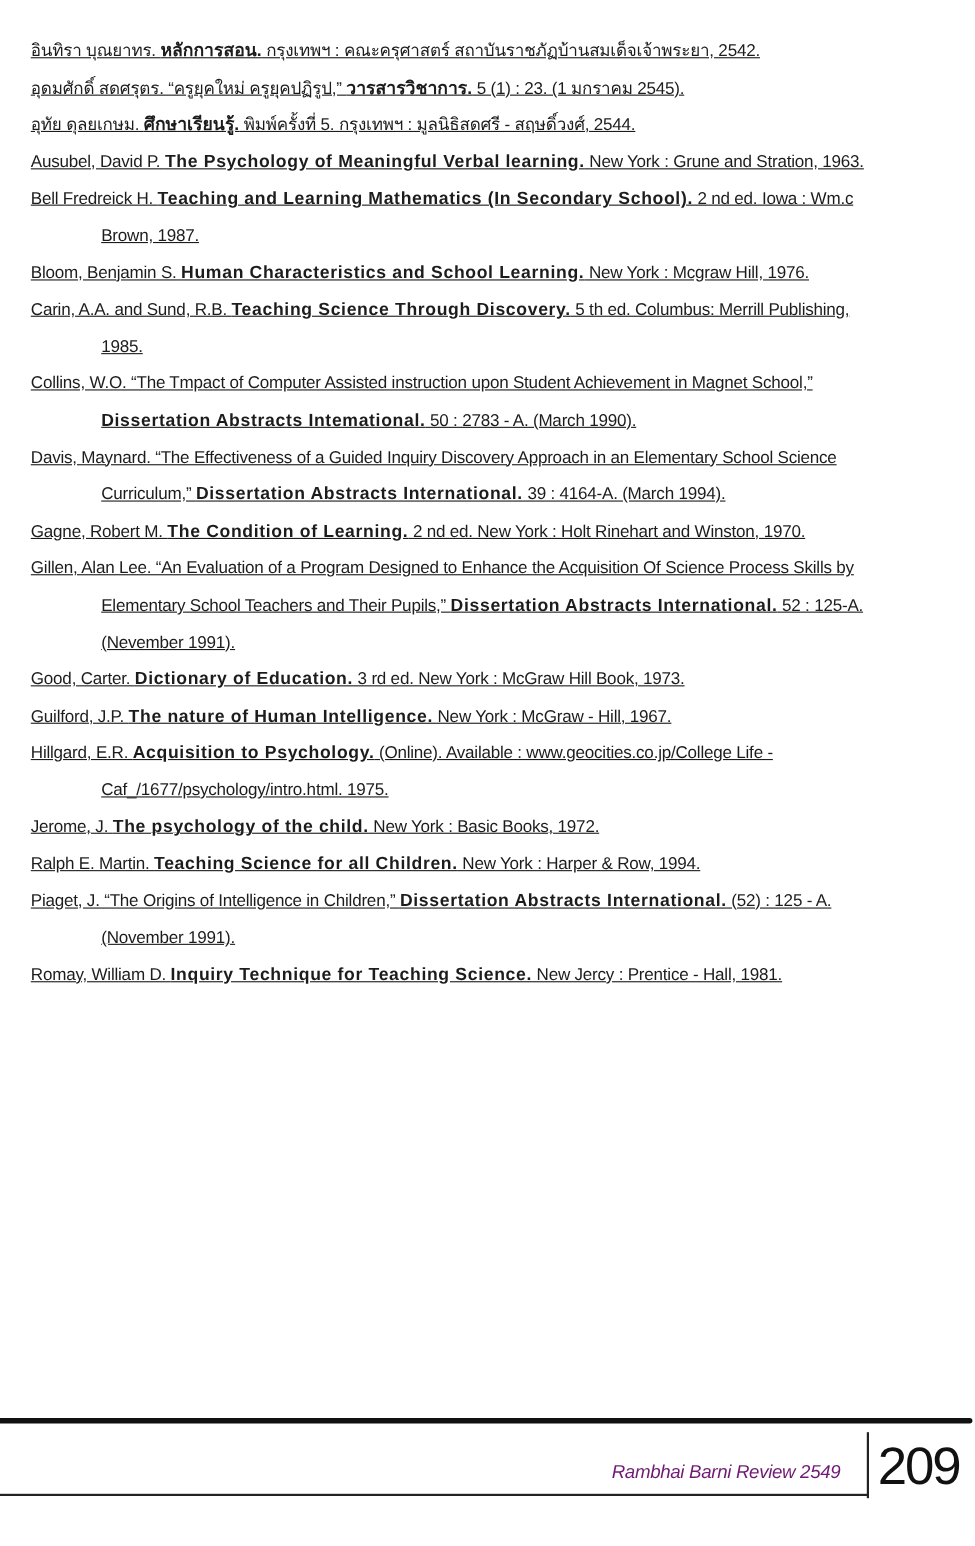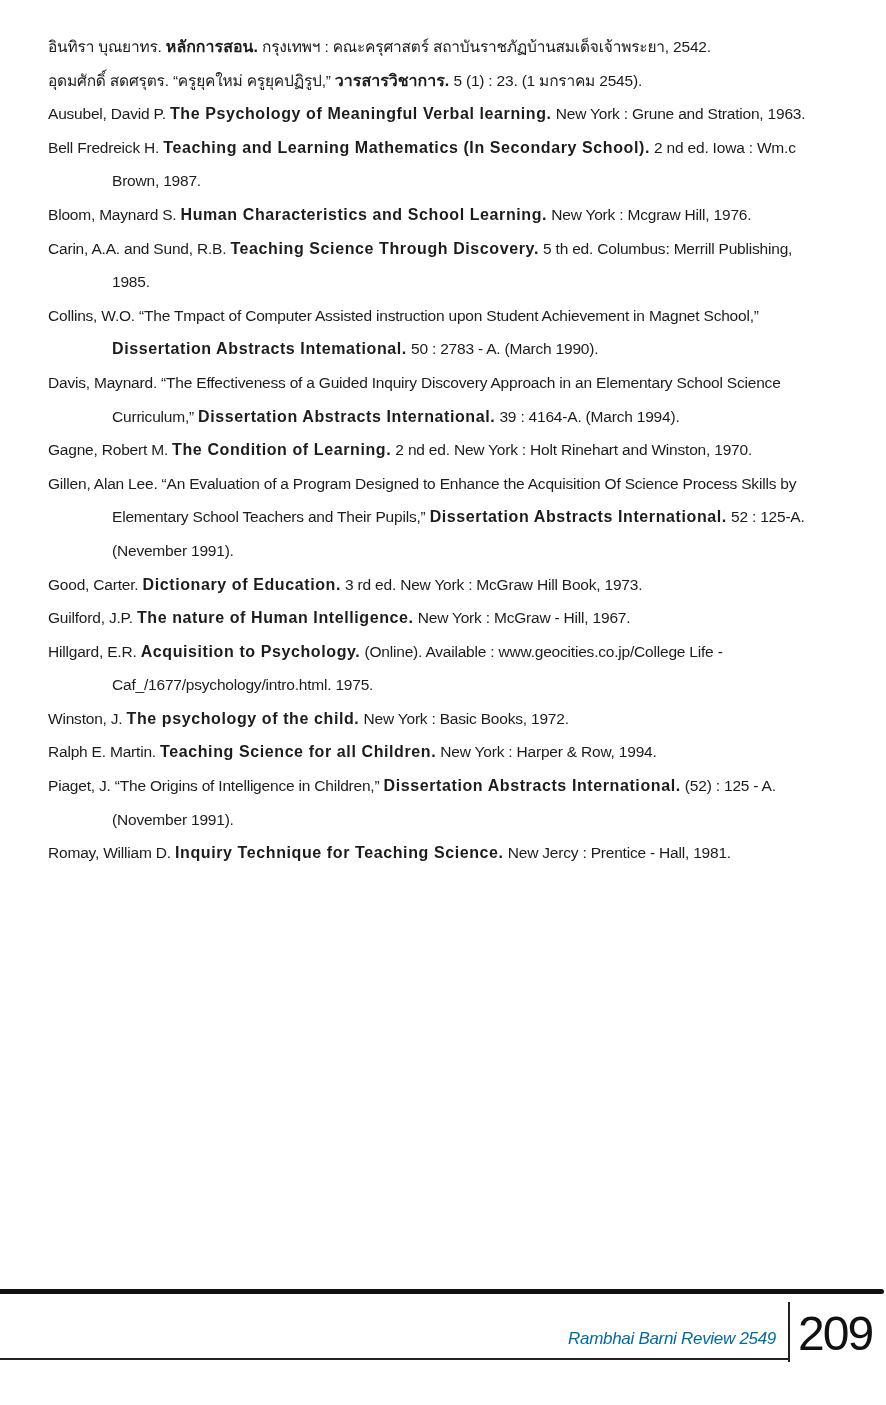--- a/index.html
+++ b/index.html
@@ -10,23 +10,24 @@
     body {
       width: 886px;
       height: 1405px;
       position: relative;
       overflow: hidden;
       font-family: "Liberation Sans", "DejaVu Sans", sans-serif;
       color: #1c1c1c;
     }
     .refs {
       position: absolute;
-      left: 48px;
+      left: 28px;
       top: 30px;
       width: 760px;
+      text-decoration: underline;
     }
     .ref {
       font-size: 15.5px;
       line-height: 33.6px;
       padding-left: 64px;
       text-indent: -64px;
       letter-spacing: -0.2px;
       margin: 0;
     }
     .ref .b {
@@ -57,55 +58,56 @@
     .vbar {
       position: absolute;
       left: 788px;
       top: 1302px;
       width: 2px;
       height: 60px;
       background: #222;
     }
     .journal {
       position: absolute;
-      right: 110px;
+      right: 122px;
       top: 1329px;
       font-size: 17px;
       font-style: italic;
-      color: #0369a1;
+      color: #701a75;
       letter-spacing: -0.3px;
     }
     .page-num {
       position: absolute;
       left: 798px;
       top: 1306px;
       font-size: 48px;
       font-weight: normal;
       color: #111;
       letter-spacing: -2px;
     }
   </style>
 </head>
 <body>
 
 <div class="refs" id="refs">
     <p class="ref thai"><span>อินทิรา บุณยาทร. </span><span class="b">หลักการสอน.</span><span> กรุงเทพฯ : คณะครุศาสตร์ สถาบันราชภัฏบ้านสมเด็จเจ้าพระยา, 2542.</span></p>
     <p class="ref thai"><span>อุดมศักดิ์ สดศรุตร. “ครูยุคใหม่ ครูยุคปฏิรูป,” </span><span class="b">วารสารวิชาการ.</span><span> 5 (1) : 23. (1 มกราคม 2545).</span></p>
+    <p class="ref thai"><span>อุทัย ดุลยเกษม. </span><span class="b">ศึกษาเรียนรู้.</span><span> พิมพ์ครั้งที่ 5. กรุงเทพฯ : มูลนิธิสดศรี - สฤษดิ์วงศ์, 2544.</span></p>
     <p class="ref"><span>Ausubel, David P. </span><span class="b">The Psychology of Meaningful Verbal learning.</span><span> New York : Grune and Stration, 1963.</span></p>
     <p class="ref"><span>Bell Fredreick H. </span><span class="b">Teaching and Learning Mathematics (In Secondary School).</span><span> 2 nd ed. Iowa : Wm.c Brown, 1987.</span></p>
-    <p class="ref"><span>Bloom, Maynard S. </span><span class="b">Human Characteristics and School Learning.</span><span> New York : Mcgraw Hill, 1976.</span></p>
+    <p class="ref"><span>Bloom, Benjamin S. </span><span class="b">Human Characteristics and School Learning.</span><span> New York : Mcgraw Hill, 1976.</span></p>
     <p class="ref"><span>Carin, A.A. and Sund, R.B. </span><span class="b">Teaching Science Through Discovery.</span><span> 5 th ed. Columbus: Merrill Publishing, 1985.</span></p>
     <p class="ref"><span>Collins, W.O. “The Tmpact of Computer Assisted instruction upon Student Achievement in Magnet School,” </span><span class="b">Dissertation Abstracts Intemational.</span><span> 50 : 2783 - A. (March 1990).</span></p>
     <p class="ref"><span>Davis, Maynard. “The Effectiveness of a Guided Inquiry Discovery Approach in an Elementary School Science Curriculum,” </span><span class="b">Dissertation Abstracts International.</span><span> 39 : 4164-A. (March 1994).</span></p>
     <p class="ref"><span>Gagne, Robert M. </span><span class="b">The Condition of Learning.</span><span> 2 nd ed. New York : Holt Rinehart and Winston, 1970.</span></p>
     <p class="ref"><span>Gillen, Alan Lee. “An Evaluation of a Program Designed to Enhance the Acquisition Of Science Process Skills by Elementary School Teachers and Their Pupils,” </span><span class="b">Dissertation Abstracts International.</span><span> 52 : 125-A. (Nevember 1991).</span></p>
     <p class="ref"><span>Good, Carter. </span><span class="b">Dictionary of Education.</span><span> 3 rd ed. New York : McGraw Hill Book, 1973.</span></p>
     <p class="ref"><span>Guilford, J.P. </span><span class="b">The nature of Human Intelligence.</span><span> New York : McGraw - Hill, 1967.</span></p>
     <p class="ref"><span>Hillgard, E.R. </span><span class="b">Acquisition to Psychology.</span><span> (Online). Available : www.geocities.co.jp/College Life - Caf_/1677/psychology/intro.html. 1975.</span></p>
-    <p class="ref"><span>Winston, J. </span><span class="b">The psychology of the child.</span><span> New York : Basic Books, 1972.</span></p>
+    <p class="ref"><span>Jerome, J. </span><span class="b">The psychology of the child.</span><span> New York : Basic Books, 1972.</span></p>
     <p class="ref"><span>Ralph E. Martin. </span><span class="b">Teaching Science for all Children.</span><span> New York : Harper &amp; Row, 1994.</span></p>
     <p class="ref"><span>Piaget, J. “The Origins of Intelligence in Children,” </span><span class="b">Dissertation Abstracts International.</span><span> (52) : 125 - A. (November 1991).</span></p>
     <p class="ref"><span>Romay, William D. </span><span class="b">Inquiry Technique for Teaching Science.</span><span> New Jercy : Prentice - Hall, 1981.</span></p>
   </div>
 
 <div class="rule-top"></div>
 <div class="journal">Rambhai Barni Review 2549</div>
 <div class="vbar"></div>
 <div class="page-num">209</div>
 <div class="rule-bottom"></div>

